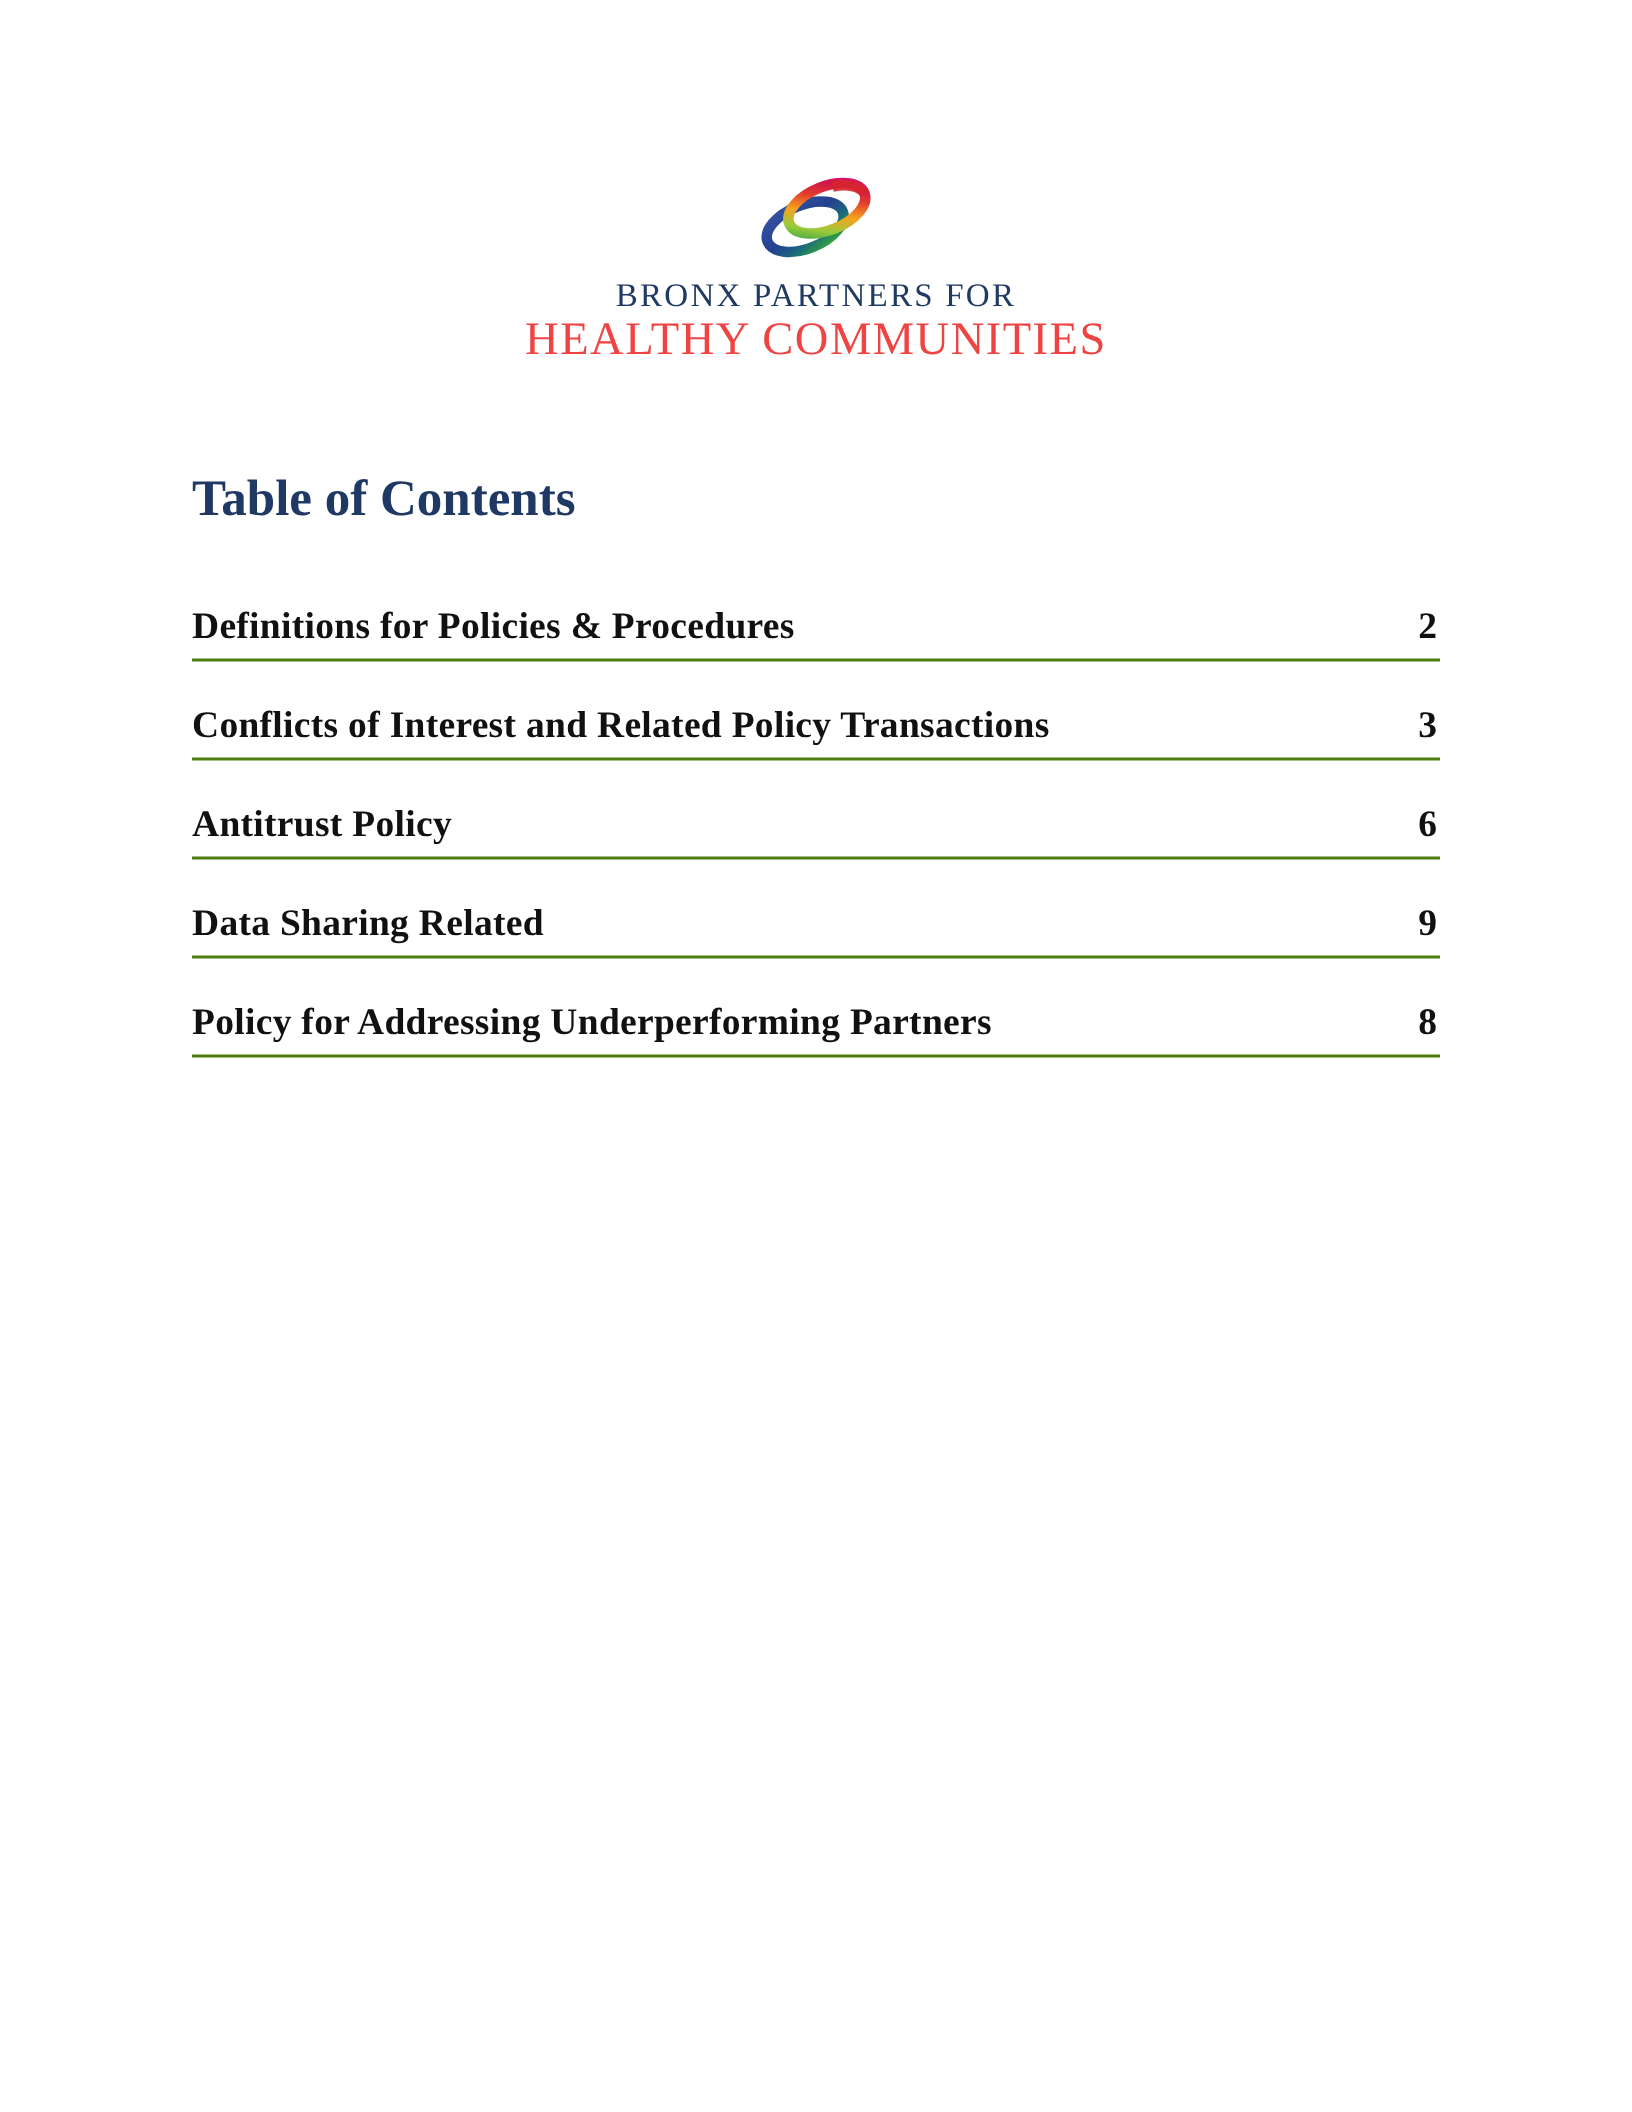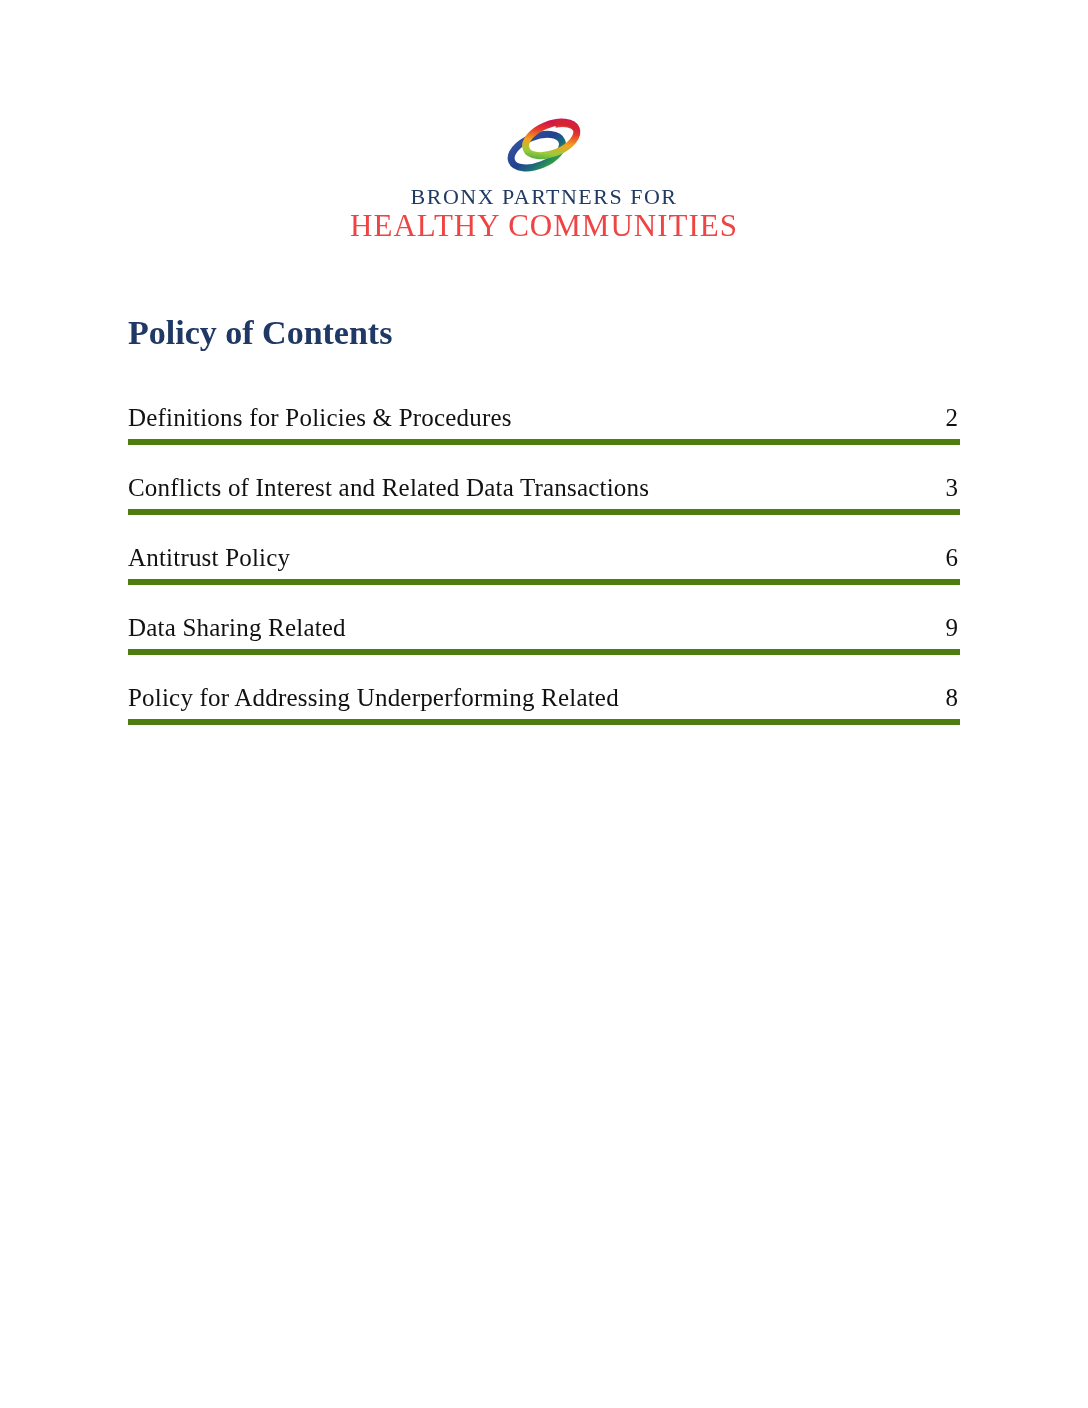--- a/index.html
+++ b/index.html
@@ -60,24 +60,24 @@
     top: 404px;
     left: 128px;
     width: 832px;
     list-style: none;
   }
 
   .toc-row {
     display: flex;
     justify-content: space-between;
     align-items: baseline;
-    border-bottom: 6px solid #4d7c0f;
+    border-bottom: 2px solid #4d7c0f;
     padding-bottom: 7px;
     margin-bottom: 29px;
-    font-weight: normal;
+    font-weight: bold;
     color: #111111;
   }
 
   .toc-row-title {
     font-size: 25px;
     letter-spacing: 0.2px;
   }
 
   .toc-row-page {
     font-size: 25px;
@@ -110,45 +110,45 @@
       <g transform="rotate(-22 48 33)">
         <ellipse cx="39" cy="36" rx="27" ry="14.5" fill="none" stroke="url(#ringLeft)" stroke-width="7"></ellipse>
         <ellipse cx="57" cy="30" rx="27" ry="14.5" fill="none" stroke="url(#ringRight)" stroke-width="7"></ellipse>
         <path d="M 66 18 A 27 14.5 0 0 1 84 30" fill="none" stroke="#d6252e" stroke-width="7" stroke-linecap="butt" opacity="0.9"></path>
       </g>
     </svg>
     <div class="brand-line1">BRONX PARTNERS FOR</div>
     <div class="brand-line2">HEALTHY COMMUNITIES</div>
   </div>
 
-  <h1 class="toc-title">Policy of Contents</h1>
+  <h1 class="toc-title">Table of Contents</h1>
 
   <ul class="toc-list">
 
       <li class="toc-row">
         <span class="toc-row-title">Definitions for Policies &amp; Procedures</span>
         <span class="toc-row-page">2</span>
       </li>
 
       <li class="toc-row">
-        <span class="toc-row-title">Conflicts of Interest and Related Data Transactions</span>
+        <span class="toc-row-title">Conflicts of Interest and Related Policy Transactions</span>
         <span class="toc-row-page">3</span>
       </li>
 
       <li class="toc-row">
         <span class="toc-row-title">Antitrust Policy</span>
         <span class="toc-row-page">6</span>
       </li>
 
       <li class="toc-row">
         <span class="toc-row-title">Data Sharing Related</span>
         <span class="toc-row-page">9</span>
       </li>
 
 
       <li class="toc-row">
-        <span class="toc-row-title">Policy for Addressing Underperforming Related</span>
+        <span class="toc-row-title">Policy for Addressing Underperforming Partners</span>
         <span class="toc-row-page">8</span>
       </li>
 
     </ul>
 
 </div>
 
 </body></html>

